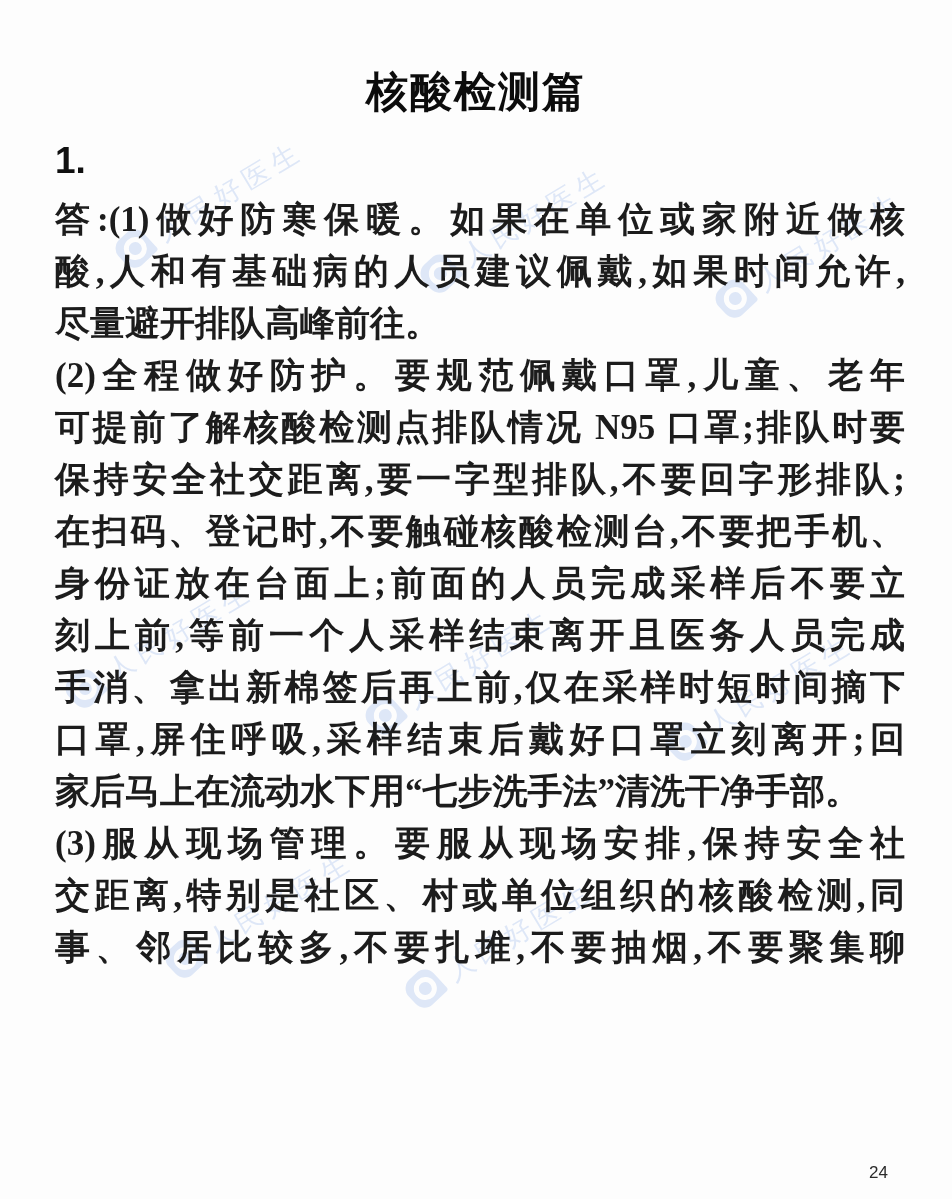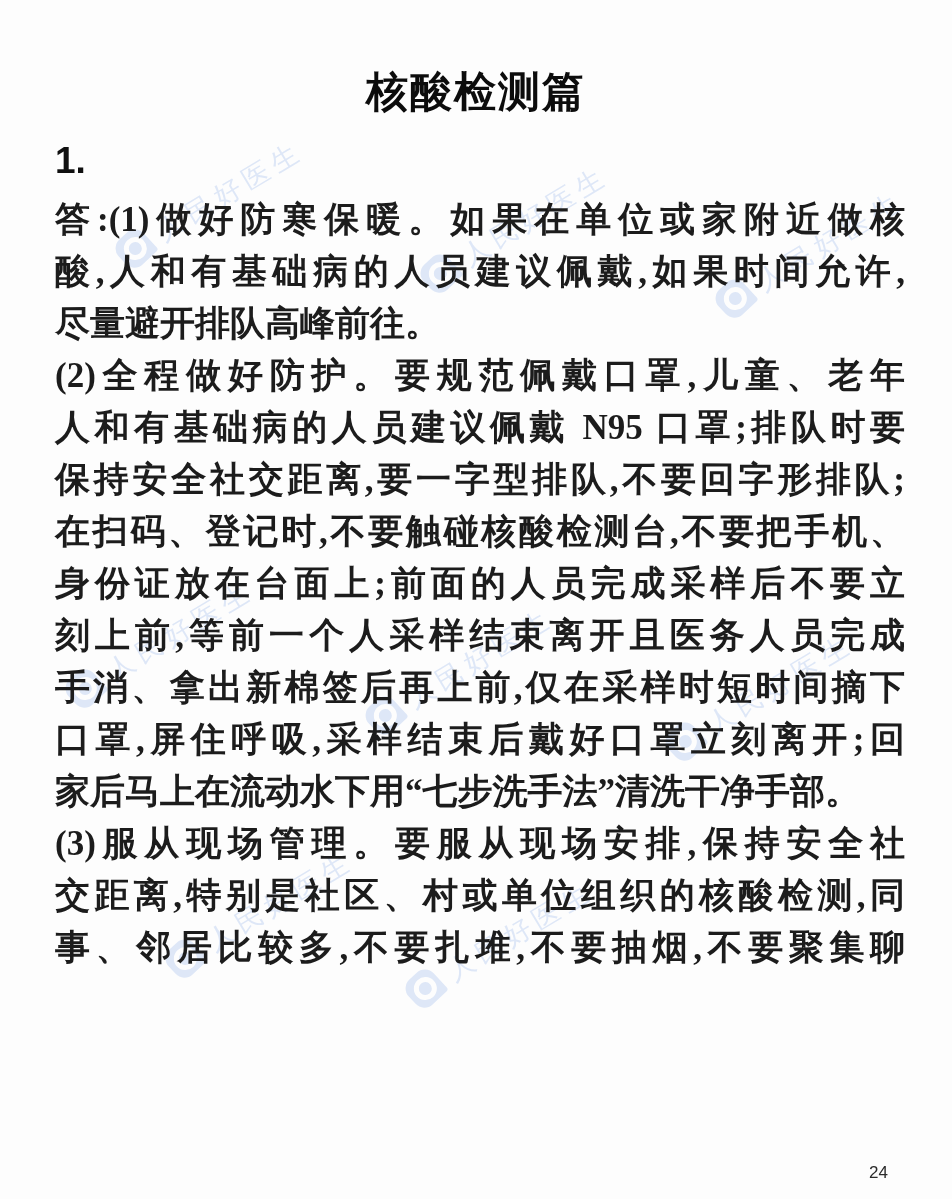--- a/index.html
+++ b/index.html
@@ -149,21 +149,21 @@
 
   <div class="question">
     <span class="q-num">1.</span>
   </div>
 
   <div class="answer">
       <div class="line">答:(1)做好防寒保暖。如果在单位或家附近做核</div>
       <div class="line">酸,人和有基础病的人员建议佩戴,如果时间允许,</div>
       <div class="line para-end">尽量避开排队高峰前往。</div>
       <div class="line">(2)全程做好防护。要规范佩戴口罩,儿童、老年</div>
-      <div class="line">人和有基础病的人员建议佩戴 N95 口罩;排队时要</div>
+      <div class="line">可提前了解核酸检测点排队情况 N95 口罩;排队时要</div>
       <div class="line">保持安全社交距离,要一字型排队,不要回字形排队;</div>
       <div class="line">在扫码、登记时,不要触碰核酸检测台,不要把手机、</div>
       <div class="line">身份证放在台面上;前面的人员完成采样后不要立</div>
       <div class="line">刻上前,等前一个人采样结束离开且医务人员完成</div>
       <div class="line">手消、拿出新棉签后再上前,仅在采样时短时间摘下</div>
       <div class="line">口罩,屏住呼吸,采样结束后戴好口罩立刻离开;回</div>
       <div class="line para-end">家后马上在流动水下用“七步洗手法”清洗干净手部。</div>
       <div class="line">(3)服从现场管理。要服从现场安排,保持安全社</div>
       <div class="line">交距离,特别是社区、村或单位组织的核酸检测,同</div>
       <div class="line">事、邻居比较多,不要扎堆,不要抽烟,不要聚集聊</div>

